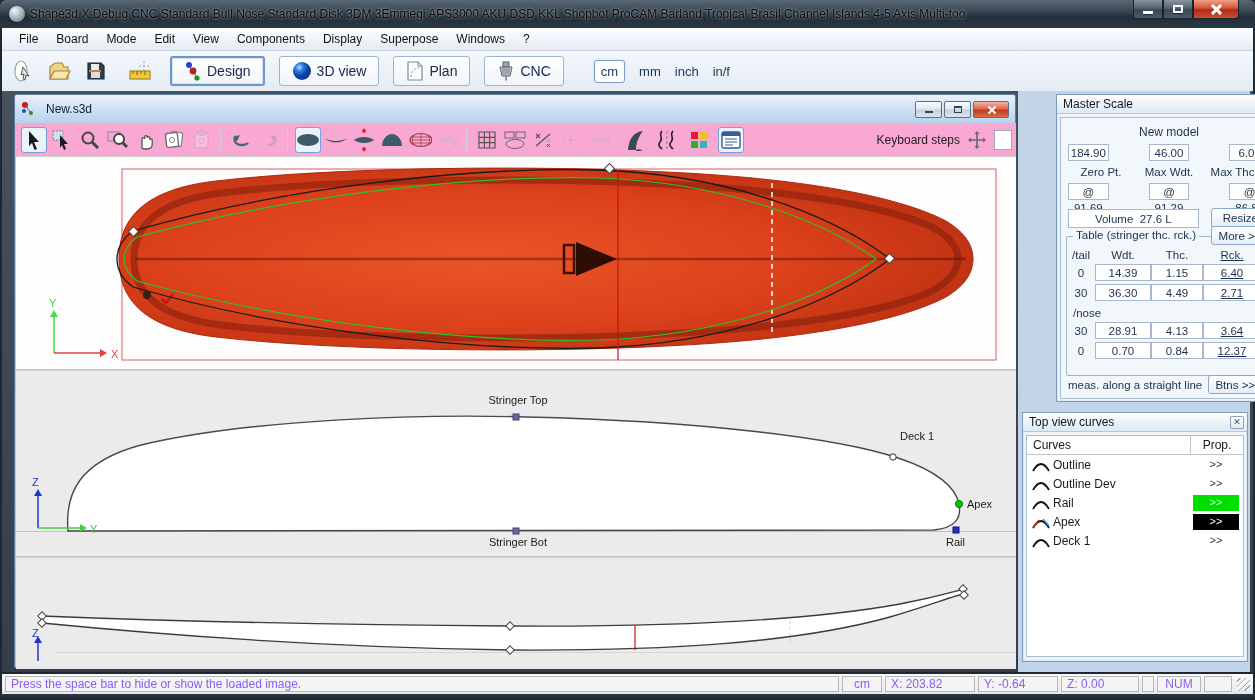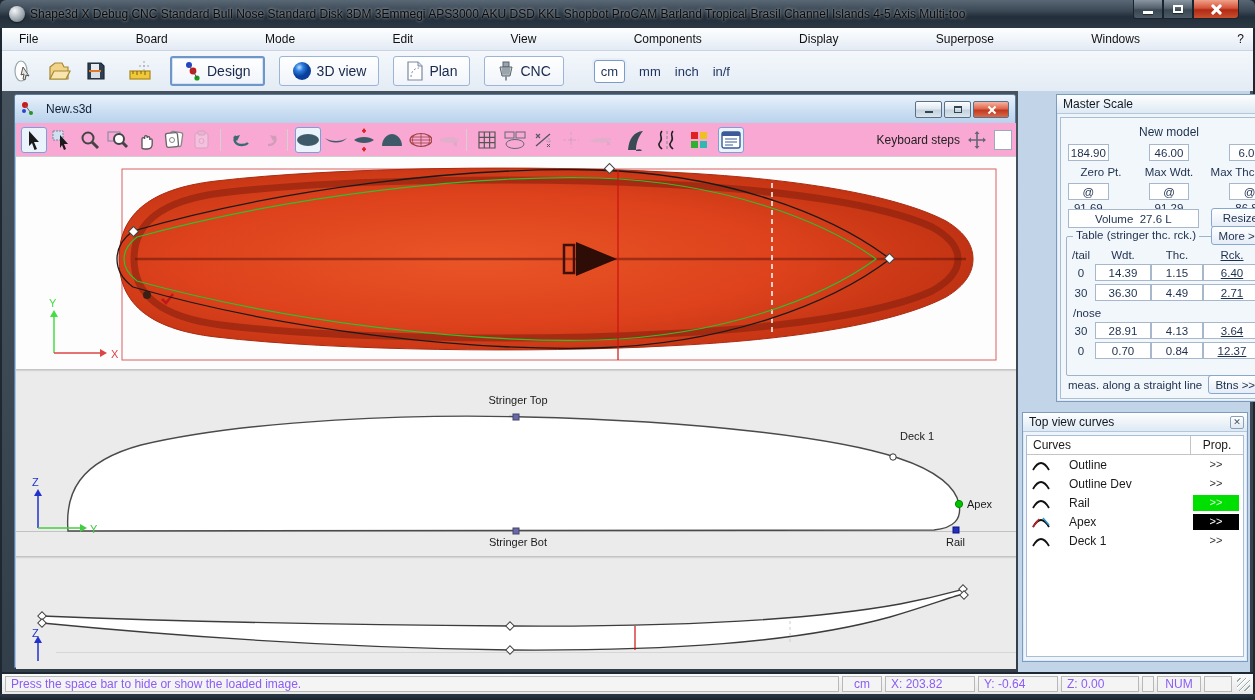--- a/index.html
+++ b/index.html
@@ -23,21 +23,21 @@
   .winbtn.close { left:1193px; width:46px; border-radius:0 0 4px 0;
     background:linear-gradient(#f0a08a, #d4543a 45%, #b02a16 55%, #c8502e); }
   .glyph-min { width:10px; height:3px; background:#fff; box-shadow:0 1px 1px rgba(0,0,0,.5); margin-top:6px; }
   .glyph-max { width:10px; height:8px; border:2px solid #fff; box-shadow:0 1px 1px rgba(0,0,0,.5); }
   .glyph-x { position:relative; width:12px; height:12px; }
   .glyph-x::before,.glyph-x::after { content:""; position:absolute; left:5px; top:0; width:3px; height:13px; background:#fff; border-radius:1px; }
   .glyph-x::before { transform:rotate(45deg); } .glyph-x::after { transform:rotate(-45deg); }
 
   .menubar { left:2px; top:28px; width:1251px; height:23px;
     background:linear-gradient(#fdfeff, #eef3f9 60%, #e2eaf4); border-bottom:1px solid #c9d4e0;
-    display:flex; align-items:center; padding-left:8px;justify-content:space-between; }
+    display:flex; align-items:center; padding-left:8px; }
   .menu-item { font-size:12px; color:#111; padding:3px 9px; cursor:default; }
 
   .toolbar { left:2px; top:51px; width:1251px; height:40px;
     background:linear-gradient(#f4f8fc, #e3ebf4); display:flex; align-items:center; }
   .tb-ico { width:30px; height:28px; display:flex; align-items:center; justify-content:center; margin-left:6px; }
   .tb-btn { height:30px; display:flex; align-items:center; gap:5px; padding:0 12px;
     background:linear-gradient(#ffffff,#f0f4fa); border:1px solid #9cb4d6; border-radius:3px;
     font-size:14px; color:#17294d; margin-left:14px; }
   .tb-btn.sel { border:2px solid #6f96c9; box-shadow:0 0 0 1px #d4e2f2 inset; }
   .units { display:flex; align-items:center; gap:14px; margin-left:30px; font-size:13px; color:#1d335e; }
@@ -108,21 +108,21 @@
   .ms-cell { height:17px; background:#fff; border:1px solid #a8b8cc; text-align:center; line-height:16px; }
   .c1{width:56px;} .c2{width:52px;} .c3{width:58px;text-decoration:underline;}
   .ms-footer { position:absolute; left:7px; bottom:4px; width:212px; display:flex; align-items:center; }
   .ms-btns { width:54px; height:19px; line-height:18px; margin-left:6px; }
 
   .tvc-body { margin:3px; border:1px solid #a7bed4; background:#fff; height:222px; font-size:12px; color:#1a1a1a; position:relative; }
   .tvc-head { display:flex; height:19px; border-bottom:1px solid #c4c4c4; align-items:center; }
   .tvc-head .h1 { flex:1; padding-left:6px; border-right:1px solid #c4c4c4; height:100%; line-height:18px; }
   .tvc-head .h2 { width:52px; text-align:center; line-height:18px; }
   .tvc-row { display:flex; align-items:center; height:18px; margin-top:1px; }
-  .tvc-name { flex:1; display:flex; gap:18px; padding-left:4px; }
+  .tvc-name { flex:1; display:flex; align-items:center; gap:2px; padding-left:4px; }
   .tvc-prop { width:46px; height:16px; margin-right:4px; text-align:center; line-height:15px; font-size:11px; color:#333; }
   .tvc-prop.green { background:#00e000; color:#d8ffd8; }
   .tvc-prop.black { background:#000; color:#fff; }
 
   
   .statusbar { left:2px; top:674px; width:1251px; height:20px; background:linear-gradient(#fafafa,#e8e8e8);
     display:flex; align-items:center; font-size:12px; color:#8b5cf6; padding:0 3px; gap:3px; }
   .st-cell { border:1px solid #b8b8b8; height:16px; line-height:15px; background:#f4f4f4; padding:0 5px; }
   .st-msg { flex:1; }
   .bottom-edge { left:0; top:694px; width:1255px; height:6px; background:linear-gradient(#2c3945,#18232d); border-radius:0 0 6px 6px; }

